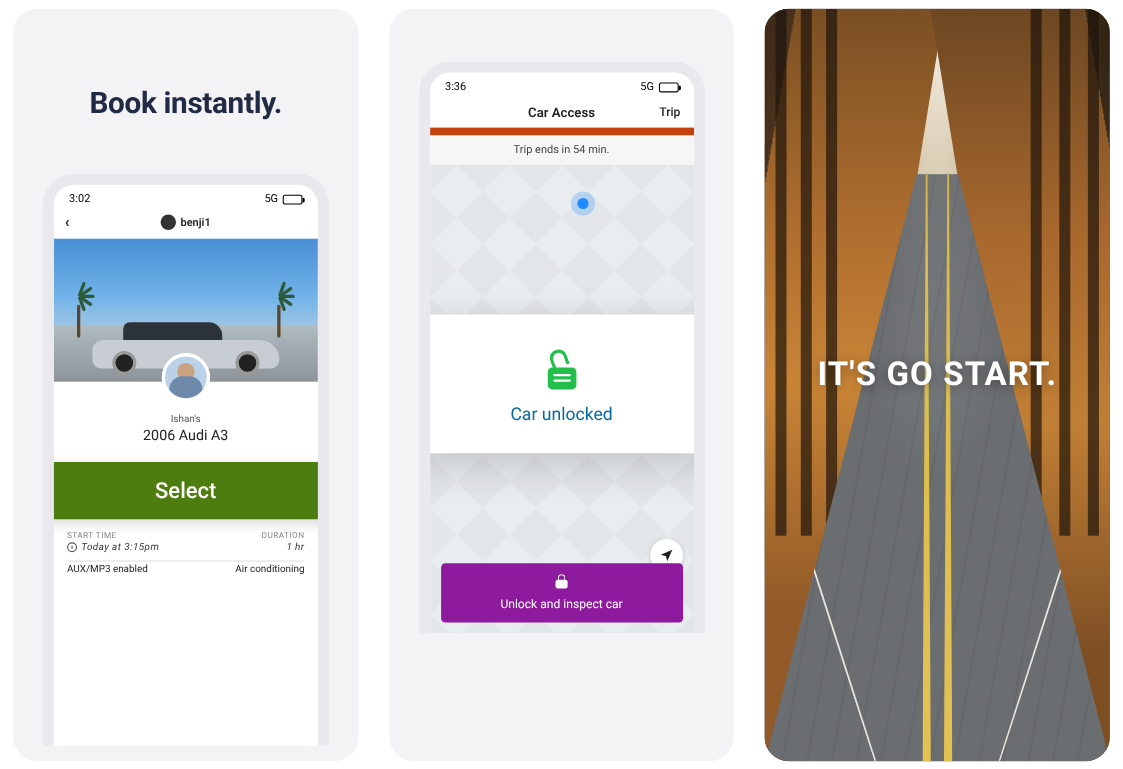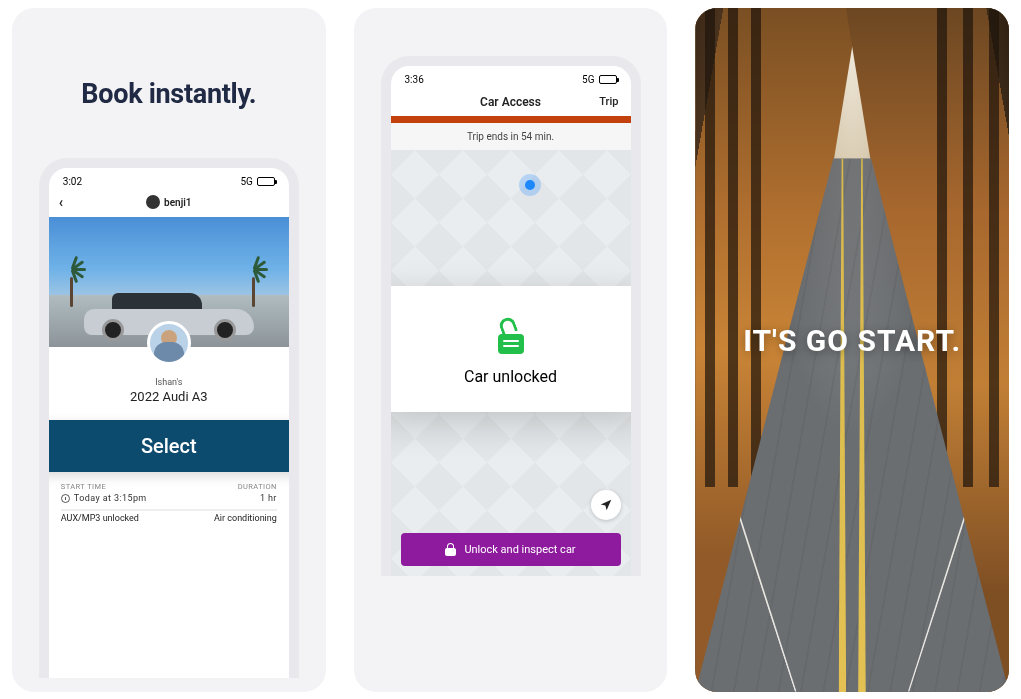--- a/index.html
+++ b/index.html
@@ -124,30 +124,30 @@
     content:""; position:absolute; top:6px; left:50%; transform:translateX(-50%);
     width:16px; height:16px; background:#caa27d; border-radius:50%;
   }
   .listing-block{
     position:relative; text-align:center; padding:30px 0 10px;
   }
   .owner-name{ font-size:9px; color:#555; }
   .car-title{ font-size:13px; font-weight:400; margin-top:2px;}
   .price{ font-size:14px; font-weight:700; margin-top:2px;}
   .select-btn{
-    background:#0c4a6e; color:#fff; font-size:20px; font-weight:500;
+    background:#4d7c0f; color:#fff; font-size:20px; font-weight:500;
     text-align:center; padding:14px 0; margin:6px -18px 6px -18px;
     border-radius:4px; box-shadow:0 4px 12px rgba(0,0,0,0.15);
     position:relative; z-index:2;
   }
   .meta-row{
     display:flex; justify-content:space-between; padding:4px 12px 0; font-size:7.5px;
     color:#888; text-transform:uppercase; letter-spacing:0.4px;
   }
-  .meta-row.values{ text-transform:none; color:#333; font-size:9px; padding-top:2px; padding-bottom:6px;}
+  .meta-row.values{ text-transform:none; color:#333; font-size:9px; padding-top:2px; padding-bottom:6px;font-style:italic;}
   .divider{ height:1px; background:#eee; margin:0 12px;}
   .note{ font-size:9px; padding:6px 12px; }
   .section-label{ font-size:7.5px; color:#888; padding:4px 12px 2px; letter-spacing:0.4px;}
   .feature-row{ display:flex; justify-content:space-between; padding:2px 12px 10px; font-size:9px;}
 
   
   .p2-nav{
     display:flex; justify-content:space-between; align-items:center;
     padding:6px 12px 8px; font-size:11px; font-weight:500;
     border-bottom:7px solid #c2410c;
@@ -169,21 +169,21 @@
     background:#1e88ff; box-shadow:0 0 0 6px rgba(30,136,255,0.25);
   }
   .map .compass{
     position:absolute; right:10px; bottom:56px; width:30px; height:30px; border-radius:50%;
     background:#fff; display:flex; align-items:center; justify-content:center;
     box-shadow:0 1px 4px rgba(0,0,0,0.2); font-size:14px;
   }
   .unlock-btn{
     position:absolute; bottom:10px; left:10px; right:10px;
     background:#8e1b9e; color:#fff; text-align:center; padding:10px 0;
-    border-radius:4px; font-size:11px; display:flex; gap:8px; justify-content:center;
+    border-radius:4px; font-size:11px; display:flex; gap:8px; align-items:center; justify-content:center;flex-direction:column;
   }
   .toast{
     position:absolute; left:-14px; right:-14px; top:220px;
     background:#fff; border-radius:6px; box-shadow:0 10px 36px rgba(0,0,0,0.18);
     padding:30px 0 26px; text-align:center; z-index:3;
   }
   .lock-icon{ display:inline-block; position:relative; width:32px; height:38px; margin-bottom:10px;}
   .lock-icon .body{
     position:absolute; bottom:0; left:50%; transform:translateX(-50%);
     width:26px; height:20px; background:#22c04a; border-radius:4px;
@@ -191,21 +191,21 @@
   .lock-icon .body::before, .lock-icon .body::after{
     content:""; position:absolute; left:5px; height:2px; background:#fff; border-radius:1px; width:16px;
   }
   .lock-icon .body::before{ top:6px; }
   .lock-icon .body::after{ top:11px; }
   .lock-icon .shackle{
     position:absolute; bottom:18px; left:8px;
     width:16px; height:16px; border:3px solid #22c04a; border-bottom:none;
     border-radius:10px 10px 0 0; transform:rotate(-20deg); transform-origin:bottom left;
   }
-  .toast-text{ font-size:16px; color:#000000; }
+  .toast-text{ font-size:16px; color:#0369a1; }
 
   
   .panel.photo{
     background:#6b5a48;
     align-items:stretch;
   }
   .scene{
     position:absolute; inset:0;
     background:
       radial-gradient(ellipse at 50% 5%, #efe8da 0%, #d8cbb1 14%, transparent 30%),
@@ -331,39 +331,39 @@
         <div class="cabin"></div>
           <div class="hull"></div>
         <div class="wheel rear"></div>
           <div class="wheel front"></div>
       </div>
     </div>
 
     <div class="listing-block">
       <div class="owner-avatar"></div>
       <div class="owner-name">Ishan's</div>
-      <div class="car-title">2022 Audi A3</div>
+      <div class="car-title">2006 Audi A3</div>
     </div>
 
     <div class="select-btn">Select</div>
 
     <div class="meta-row">
       <span>START TIME</span>
       <span>DURATION</span>
     </div>
     <div class="meta-row values">
       <span>
         <span class="clock-icon"></span><span>Today at 3:15pm</span>
       </span>
       <span>1 hr</span>
     </div>
     <div class="divider"></div>
     <div class="divider"></div>
     <div class="feature-row">
-      <span>AUX/MP3 unlocked</span>
+      <span>AUX/MP3 enabled</span>
       <span>Air conditioning</span>
     </div>
   </div>
 </div>
 
 <div class="panel">
 
   <div class="phone" style="position:relative;">
     <div class="status-bar">
       <span>3:36</span>

